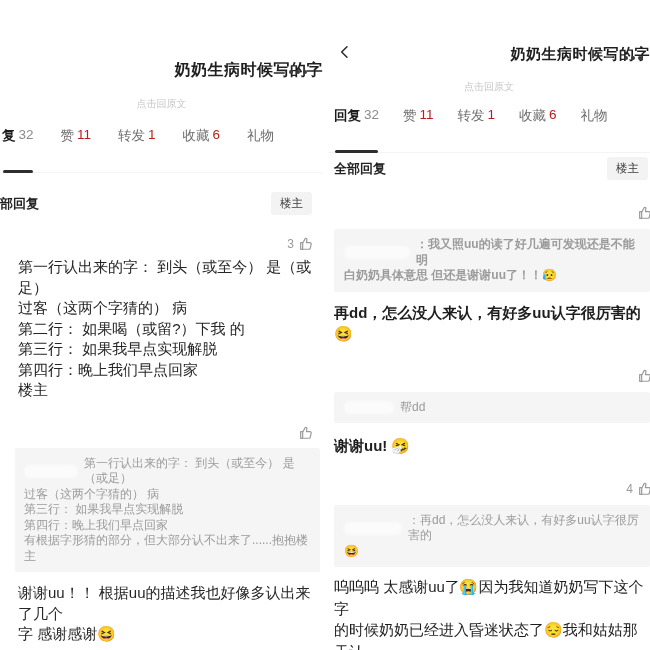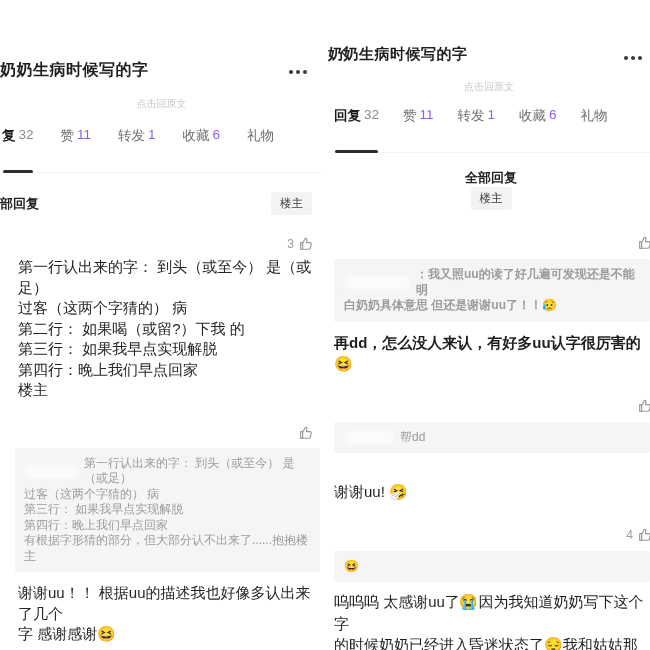--- a/index.html
+++ b/index.html
@@ -5,43 +5,43 @@
   html,body{margin:0;padding:0;}
   body{width:650px;height:650px;background:#fff;font-family:"Liberation Sans",sans-serif;position:relative;overflow:hidden;color:#2a2a2a;}
   .panel{position:absolute;top:0;height:650px;overflow:hidden;background:#fff;}
   #left-panel{left:0;width:323px;}
   #right-panel{left:328px;width:322px;}
 
   
   .p-header{position:relative;}
   #left-panel .p-header{padding-top:60px;}
   #right-panel .p-header{padding-top:45px;}
-  .p-title{font-size:16px;font-weight:bold;text-align:left;color:#1f1f1f;letter-spacing:.5px;}
+  .p-title{font-size:16px;font-weight:bold;text-align:right;color:#1f1f1f;letter-spacing:.5px;}
   #right-panel .p-title{font-size:15px;}
   .p-sub{font-size:10px;color:#c6c6c6;text-align:center;margin-top:16px;}
   .dots{position:absolute;display:flex;gap:3px;cursor:pointer;}
   #left-panel .dots{right:16px;top:70px;}
   #right-panel .dots{right:8px;top:56px;}
   .dots i{width:4px;height:4px;border-radius:50%;background:#3a3a3a;display:block;}
   .back{position:absolute;left:9px;top:44px;cursor:pointer;}
 
   
   .tabs{display:flex;align-items:flex-end;font-size:13.5px;color:#6f6f6f;border-bottom:1px solid #f4f4f4;}
   #left-panel .tabs{margin-top:16px;padding-left:2px;gap:27px;}
   #right-panel .tabs{margin-top:13px;padding-left:6px;gap:24px;}
   .tab{display:flex;gap:3px;padding-bottom:27px;position:relative;cursor:pointer;white-space:nowrap;}
-  .tab .cnt{color:#8b5cf6;}
+  .tab .cnt{color:#b91c1c;}
   .tab.active{color:#1c1c1c;font-weight:bold;}
   .tab.active .cnt{color:#8b8b8b;font-weight:normal;}
   .tab.active::after{content:"";position:absolute;left:1px;right:1px;bottom:-1px;height:3px;background:#2e2e2e;border-radius:2px;}
 
   
   .allrow{display:flex;justify-content:space-between;align-items:center;}
   #left-panel .allrow{margin-top:19px;padding-right:11px;font-family:Liberation Mono, monospace;}
-  #right-panel .allrow{margin-top:16px;padding-left:6px;padding-right:2px;flex-direction:column;}
+  #right-panel .allrow{margin-top:4px;padding-left:6px;padding-right:2px;}
   .alllabel{font-size:13px;font-weight:bold;color:#222;}
   .badge{background:#f3f3f3;color:#3c3c3c;font-size:11.5px;padding:4px 9px;border-radius:3px;cursor:pointer;}
 
   
   .likerow{display:flex;justify-content:flex-end;align-items:center;gap:4px;color:#9a9a9a;font-size:12px;cursor:pointer;}
   #left-panel .likerow{padding-right:9px;}
   #right-panel .likerow{padding-right:0;margin-right:-3px;}
   .thumb{display:block;}
 
   
@@ -209,33 +209,37 @@
       <svg class="thumb" width="16" height="16" viewBox="0 0 24 24" fill="none" stroke="#9a9a9a" stroke-width="1.8" stroke-linecap="round" stroke-linejoin="round">
           <path d="M4 10h3v10H4zM7 11l3.4-6.6c.3-.6 1-1 1.7-.8.9.2 1.4 1.1 1.2 2L12.7 10h5.5c1 0 1.8 1 1.6 2l-1.3 6.2c-.2 1-1 1.7-2 1.7H7"></path>
         </svg>
     </div>
     <div class="quote">
       <div class="qfirst">
         <span class="blob" style="width:50px;"></span>
         <span>帮dd</span>
       </div>
     </div>
-    <div class="cbody" style="margin-top:28px;">
+    <div class="cbody" style="margin-top:12px;font-weight:bold;">
       <div>谢谢uu!  🤧</div>
     </div>
   </div>
 
   <div style="margin-top:24px;">
     <div class="likerow">
       <span>4</span>
       <svg class="thumb" width="16" height="16" viewBox="0 0 24 24" fill="none" stroke="#9a9a9a" stroke-width="1.8" stroke-linecap="round" stroke-linejoin="round">
           <path d="M4 10h3v10H4zM7 11l3.4-6.6c.3-.6 1-1 1.7-.8.9.2 1.4 1.1 1.2 2L12.7 10h5.5c1 0 1.8 1 1.6 2l-1.3 6.2c-.2 1-1 1.7-2 1.7H7"></path>
         </svg>
     </div>
     <div class="quote">
+      <div class="qfirst">
+        <span class="blob" style="width:58px;"></span>
+        <span>：再dd，怎么没人来认，有好多uu认字很厉害的</span>
+      </div>
       <div>😆</div>
     </div>
     <div class="cbody" style="margin-top:9px;">
       <div>呜呜呜 太感谢uu了😭因为我知道奶奶写下这个字</div>
       <div>的时候奶奶已经进入昏迷状态了😔我和姑姑那天认</div>
       <div>了好久也还是认不出来 可是我知道奶奶一直想回家</div>
 
     </div>
   </div>
 

